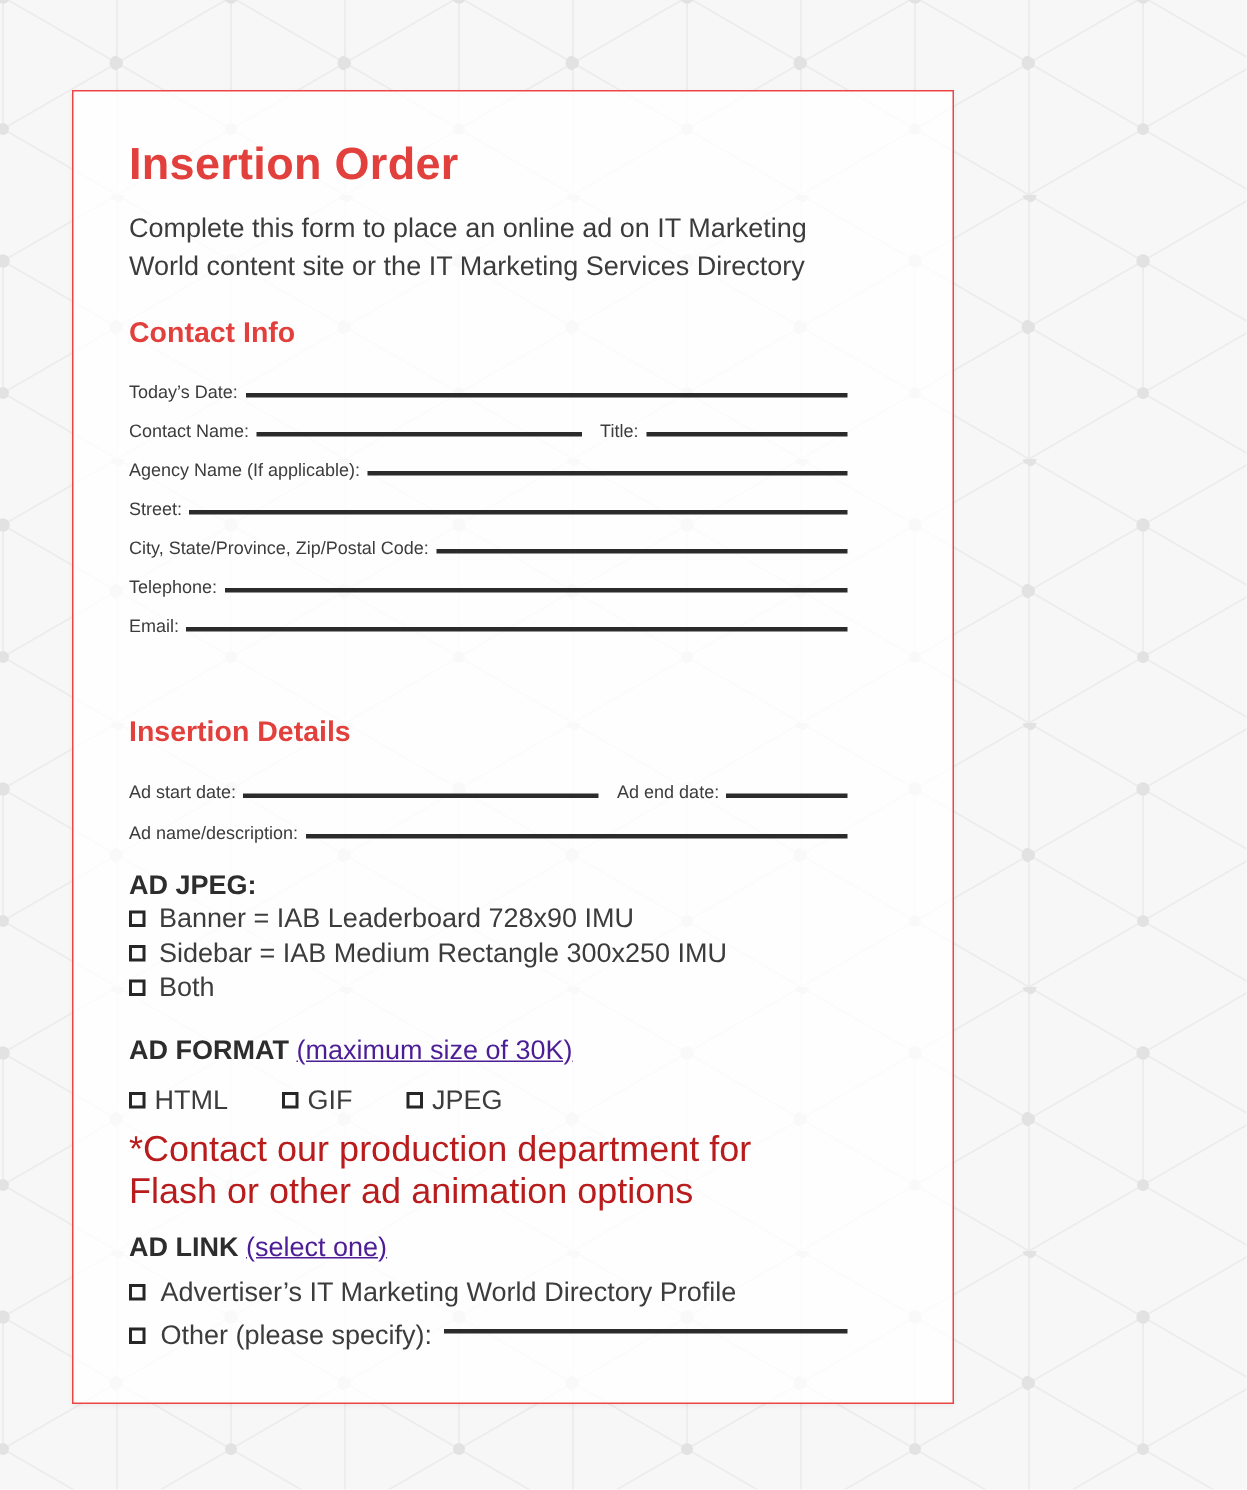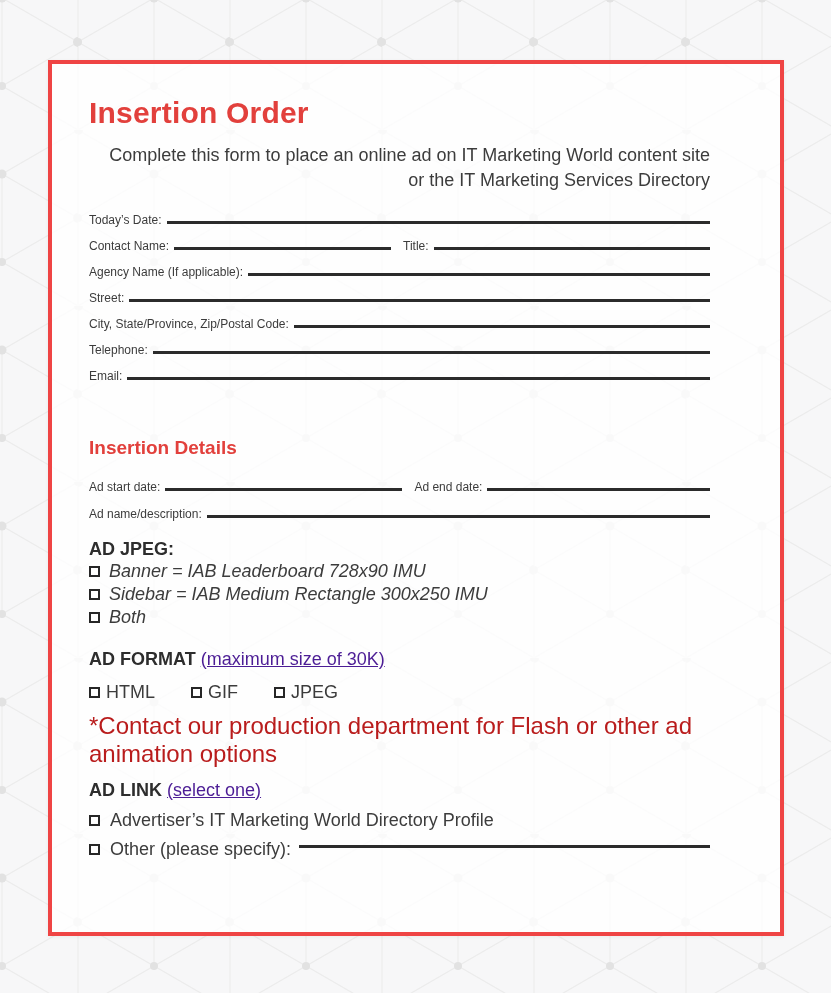--- a/index.html
+++ b/index.html
@@ -15,42 +15,41 @@
   }
   .bg-pattern {
     position: absolute;
     inset: 0;
     z-index: 0;
   }
   .card {
     position: absolute;
     left: 48px;
     top: 60px;
-    width: 736px;
+    width: 588px;
     height: 876px;
     background: rgba(255, 255, 255, 0.8);
-    border: 4px solid #ef4444;
+    border: 1px solid #ef4444;
     box-shadow: 0 1px 4px rgba(0,0,0,0.05);
     padding: 0 70px 0 37px;
     z-index: 1;
   }
   .page-title {
     margin: 32px 0 0 0;
     font-size: 30px;
     line-height: 1.1;
     font-weight: bold;
     color: #e2403c;
     letter-spacing: 0.2px;
   }
   .intro {
     margin: 14px 0 0 0;
     font-size: 18px;
     line-height: 1.38;
     color: #3c3c3c;
-    text-align: right;
   }
   .section-heading {
     margin: 22px 0 0 0;
     font-size: 19px;
     font-weight: bold;
     color: #e2403c;
   }
   .rows { margin-top: 8px; }
   .frow {
     display: flex;
@@ -79,21 +78,20 @@
     color: #2d2d2d;
   }
   .subhead .note { font-weight: normal; color: #4c1d95; text-decoration: underline; }
   .subhead.fmt { margin-top: 20px; }
   .subhead.lnk { margin-top: 12px; }
   .citem {
     display: flex;
     align-items: center;
     height: 23px;
     font-size: 18px;
-    font-style: italic;
   }
   .cb {
     flex: 0 0 auto;
     width: 11px;
     height: 11px;
     border: 2.6px solid #262626;
     background: transparent;
   }
   .citem .cb { margin-right: 9px; }
   .format-row {
@@ -153,20 +151,21 @@
   </defs>
   <rect width="831" height="993" fill="url(#mesh)"></rect>
 </svg>
 
 <div class="card">
 
   <h1 class="page-title">Insertion Order</h1>
 
   <p class="intro">Complete this form to place an online ad on IT Marketing World content site or the IT Marketing Services Directory</p>
 
+  <h2 class="section-heading">Contact Info</h2>
 
   <div class="rows">
     <div class="frow">
       <span class="lbl">Today’s Date:</span>
       <span class="line"></span>
     </div>
     <div class="frow">
       <span class="lbl">Contact Name:</span>
       <span class="line w217"></span>
       <span class="lbl lbl2">Title:</span>

